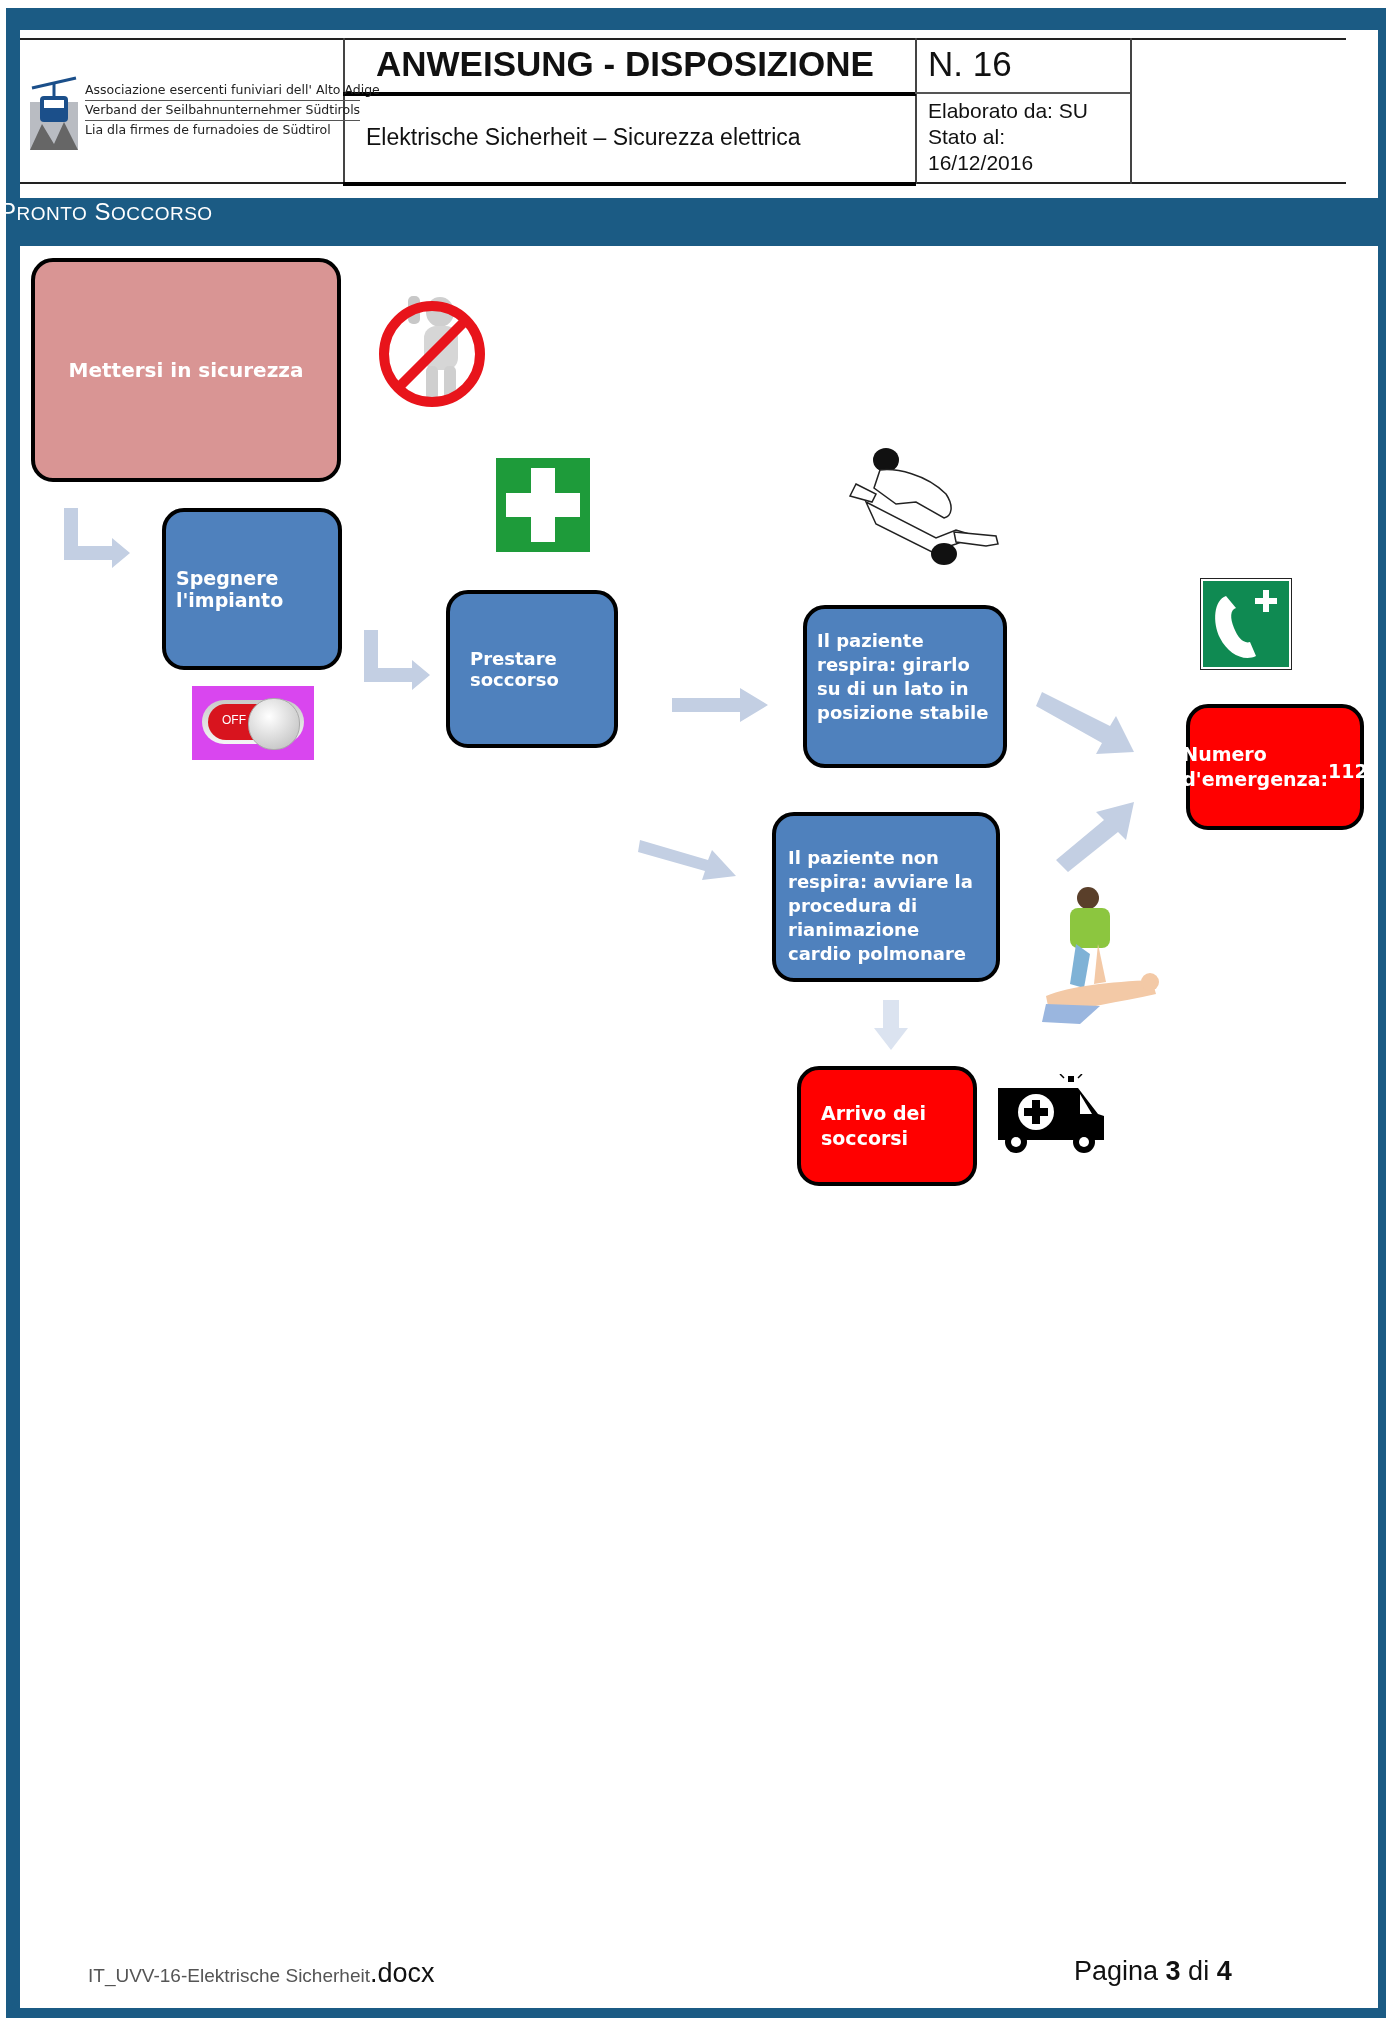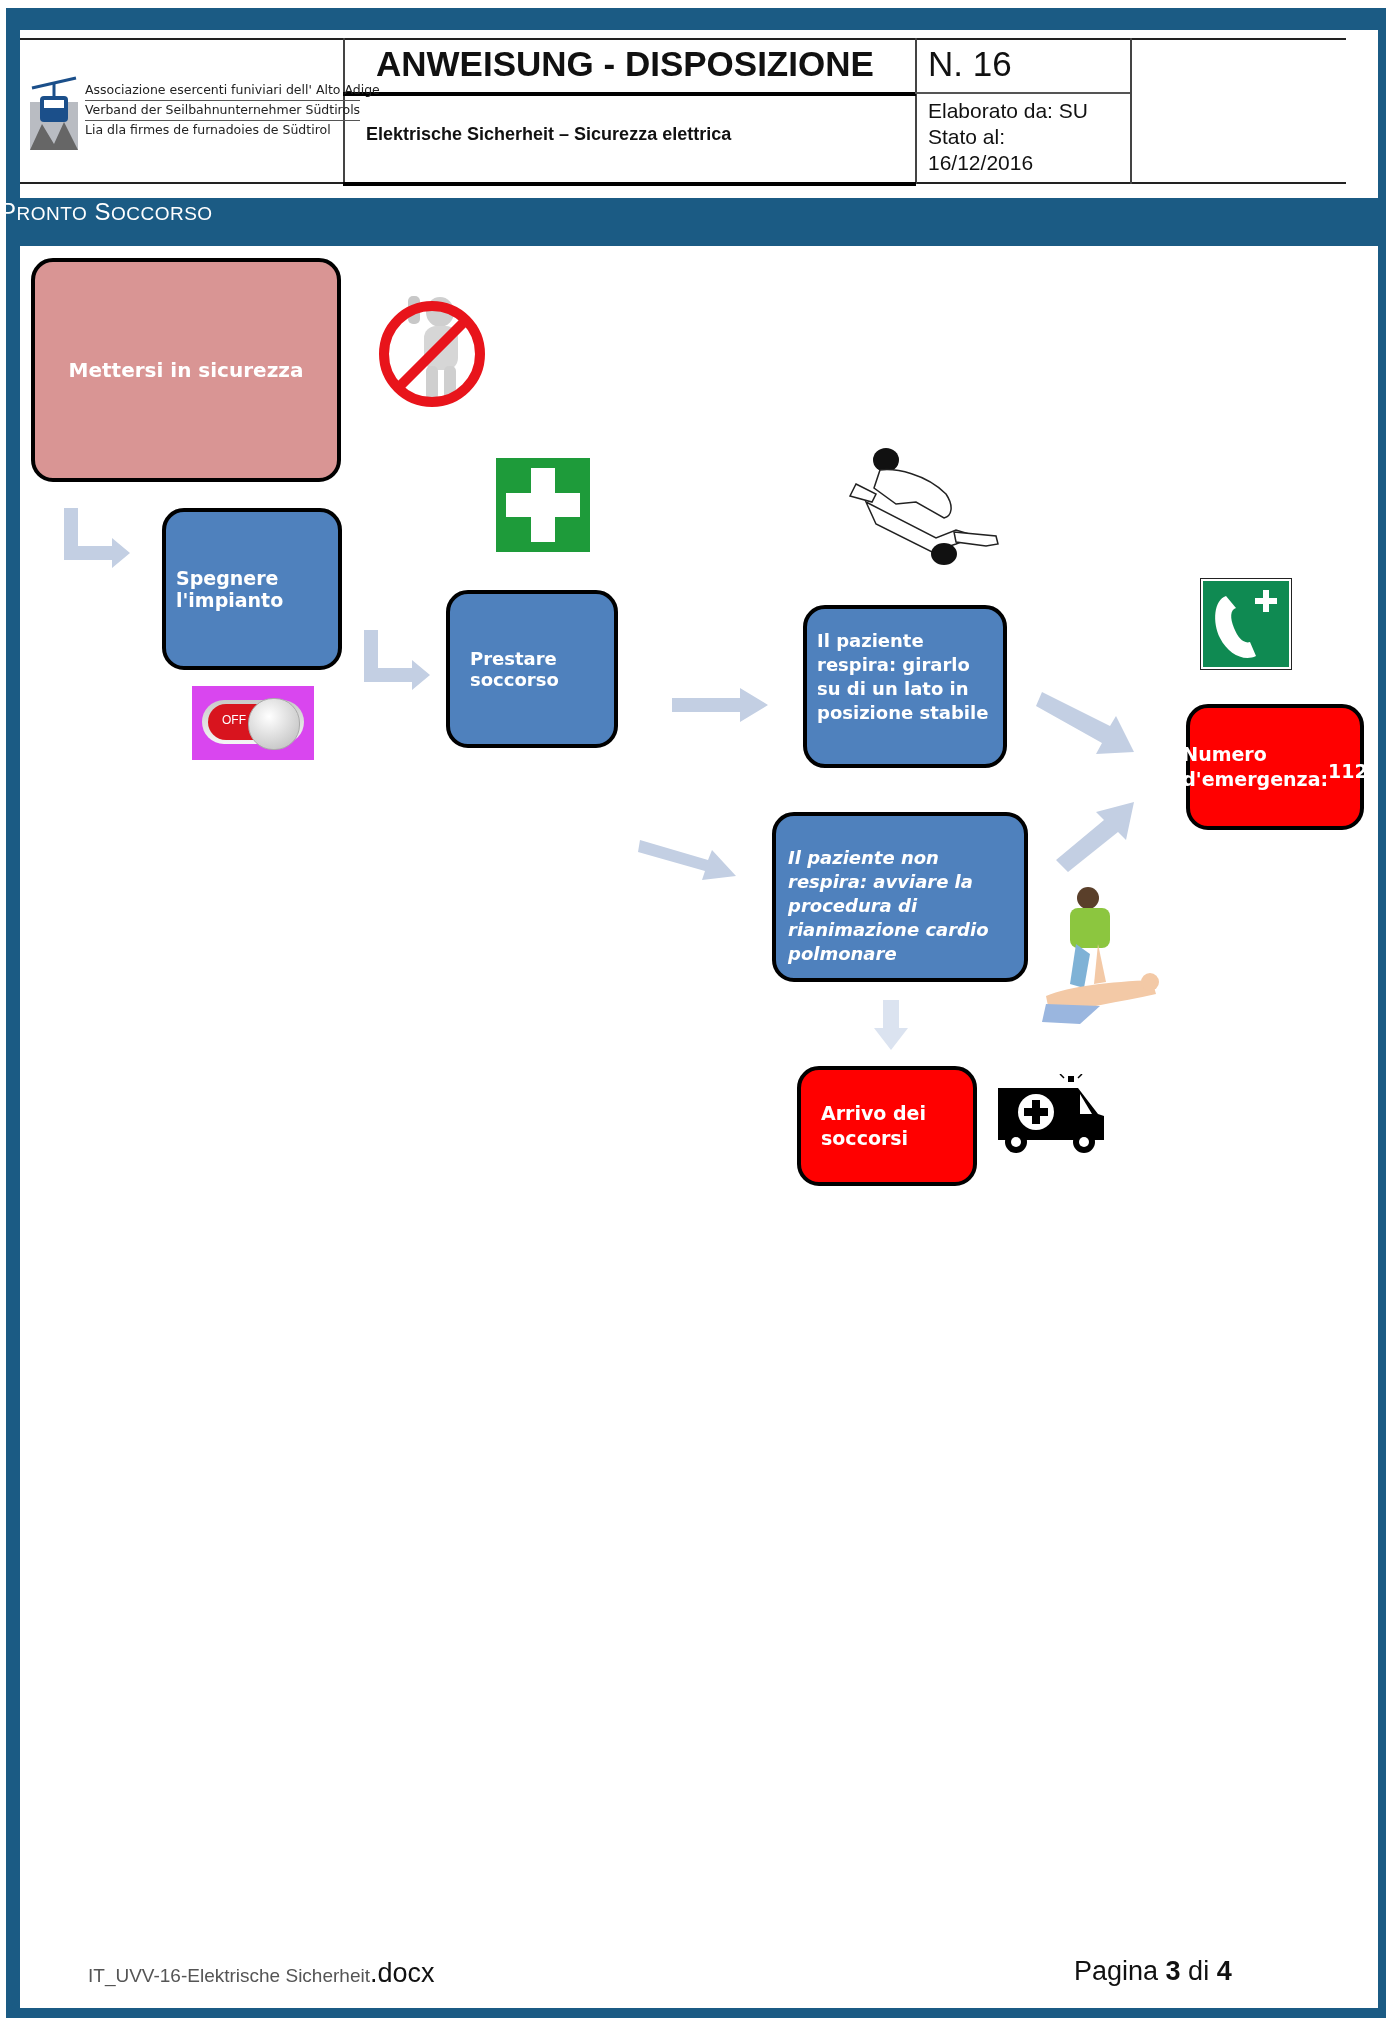--- a/index.html
+++ b/index.html
@@ -5,21 +5,21 @@
   html, body { margin:0; padding:0; }
   body { width:1400px; height:2022px; position:relative; background:#ffffff; font-family:"Liberation Sans", sans-serif; overflow:hidden; }
   .frame { position:absolute; left:6px; top:8px; width:1380px; height:2010px; background:#1b5b84; }
   .frame-top-inner { position:absolute; left:20px; top:30px; width:1358px; height:168px; background:#fff; }
   .content { position:absolute; left:20px; top:246px; width:1358px; height:1762px; background:#fff; }
   .hline { position:absolute; background:#222; }
   .vline { position:absolute; background:#444; width:1.5px; }
   .logo { position:absolute; left:30px; top:74px; width:330px; height:76px; }
   .logo-line { position:absolute; left:55px; font-family:"DejaVu Sans", sans-serif; font-size:12.5px; color:#222; white-space:nowrap; }
   .title { position:absolute; left:376px; top:44px; font-size:35px; font-weight:bold; color:#111; white-space:nowrap; }
-  .subtitle { position:absolute; left:366px; top:124px; font-size:18px; color:#111; white-space:nowrap;font-weight:bold; }
+  .subtitle { position:absolute; left:366px; top:124px; font-size:23px; color:#111; white-space:nowrap; }
   .docnum { position:absolute; left:928px; top:44px; font-size:35px; color:#111; }
   .meta { position:absolute; left:928px; top:98px; font-size:21px; line-height:26px; color:#111; }
 
   .section-title { position:absolute; left:0; top:198px; width:1400px; text-align:left; color:#fff; font-weight:normal; font-size:24px; letter-spacing:0.5px; }
   .section-title .small { font-size:19px; }
 
   .box { position:absolute; border:4px solid #000; border-radius:22px; display:flex; align-items:center; justify-content:center; color:#fff; font-weight:bold; font-family:"DejaVu Sans", sans-serif; box-sizing:border-box; }
   .pink { background:#d99594; }
   .blue { background:#4f81bd; }
   .red { background:#ff0000; }
@@ -80,21 +80,21 @@
 </div>
 <div class="box blue" style="left:162px;top:508px;width:180px;height:162px;font-size:19px;padding:0 10px;">
   <span>Spegnere l'impianto</span>
 </div>
 <div class="box blue" style="left:446px;top:590px;width:172px;height:158px;font-size:18px;padding:0 20px;">
   <span>Prestare soccorso</span>
 </div>
 <div class="box blue" style="left:803px;top:605px;width:204px;height:163px;font-size:18px;padding:0 10px;align-items:flex-start;padding-top:20px;line-height:24px;">
   <span>Il paziente respira: girarlo su di un lato in posizione stabile</span>
 </div>
-<div class="box blue" style="left:772px;top:812px;width:256px;height:170px;font-size:18px;padding:4px 12px;align-items:flex-start;padding-top:30px;line-height:24px;font-style:italic;">
+<div class="box blue" style="left:772px;top:812px;width:228px;height:170px;font-size:18px;padding:4px 12px;align-items:flex-start;padding-top:30px;line-height:24px;">
   <span>Il paziente non respira: avviare la procedura di rianimazione cardio polmonare</span>
 </div>
 <div class="box red" style="left:1186px;top:704px;width:178px;height:126px;font-size:19px;flex-direction:row;line-height:25px;">
   <span>Numero d'emergenza:</span>
   <span style="margin-top:8px;">112</span>
 </div>
 <div class="box red" style="left:797px;top:1066px;width:180px;height:120px;font-size:19px;padding:0 20px;line-height:25px;">
   <span>Arrivo dei soccorsi</span>
 </div>
 

